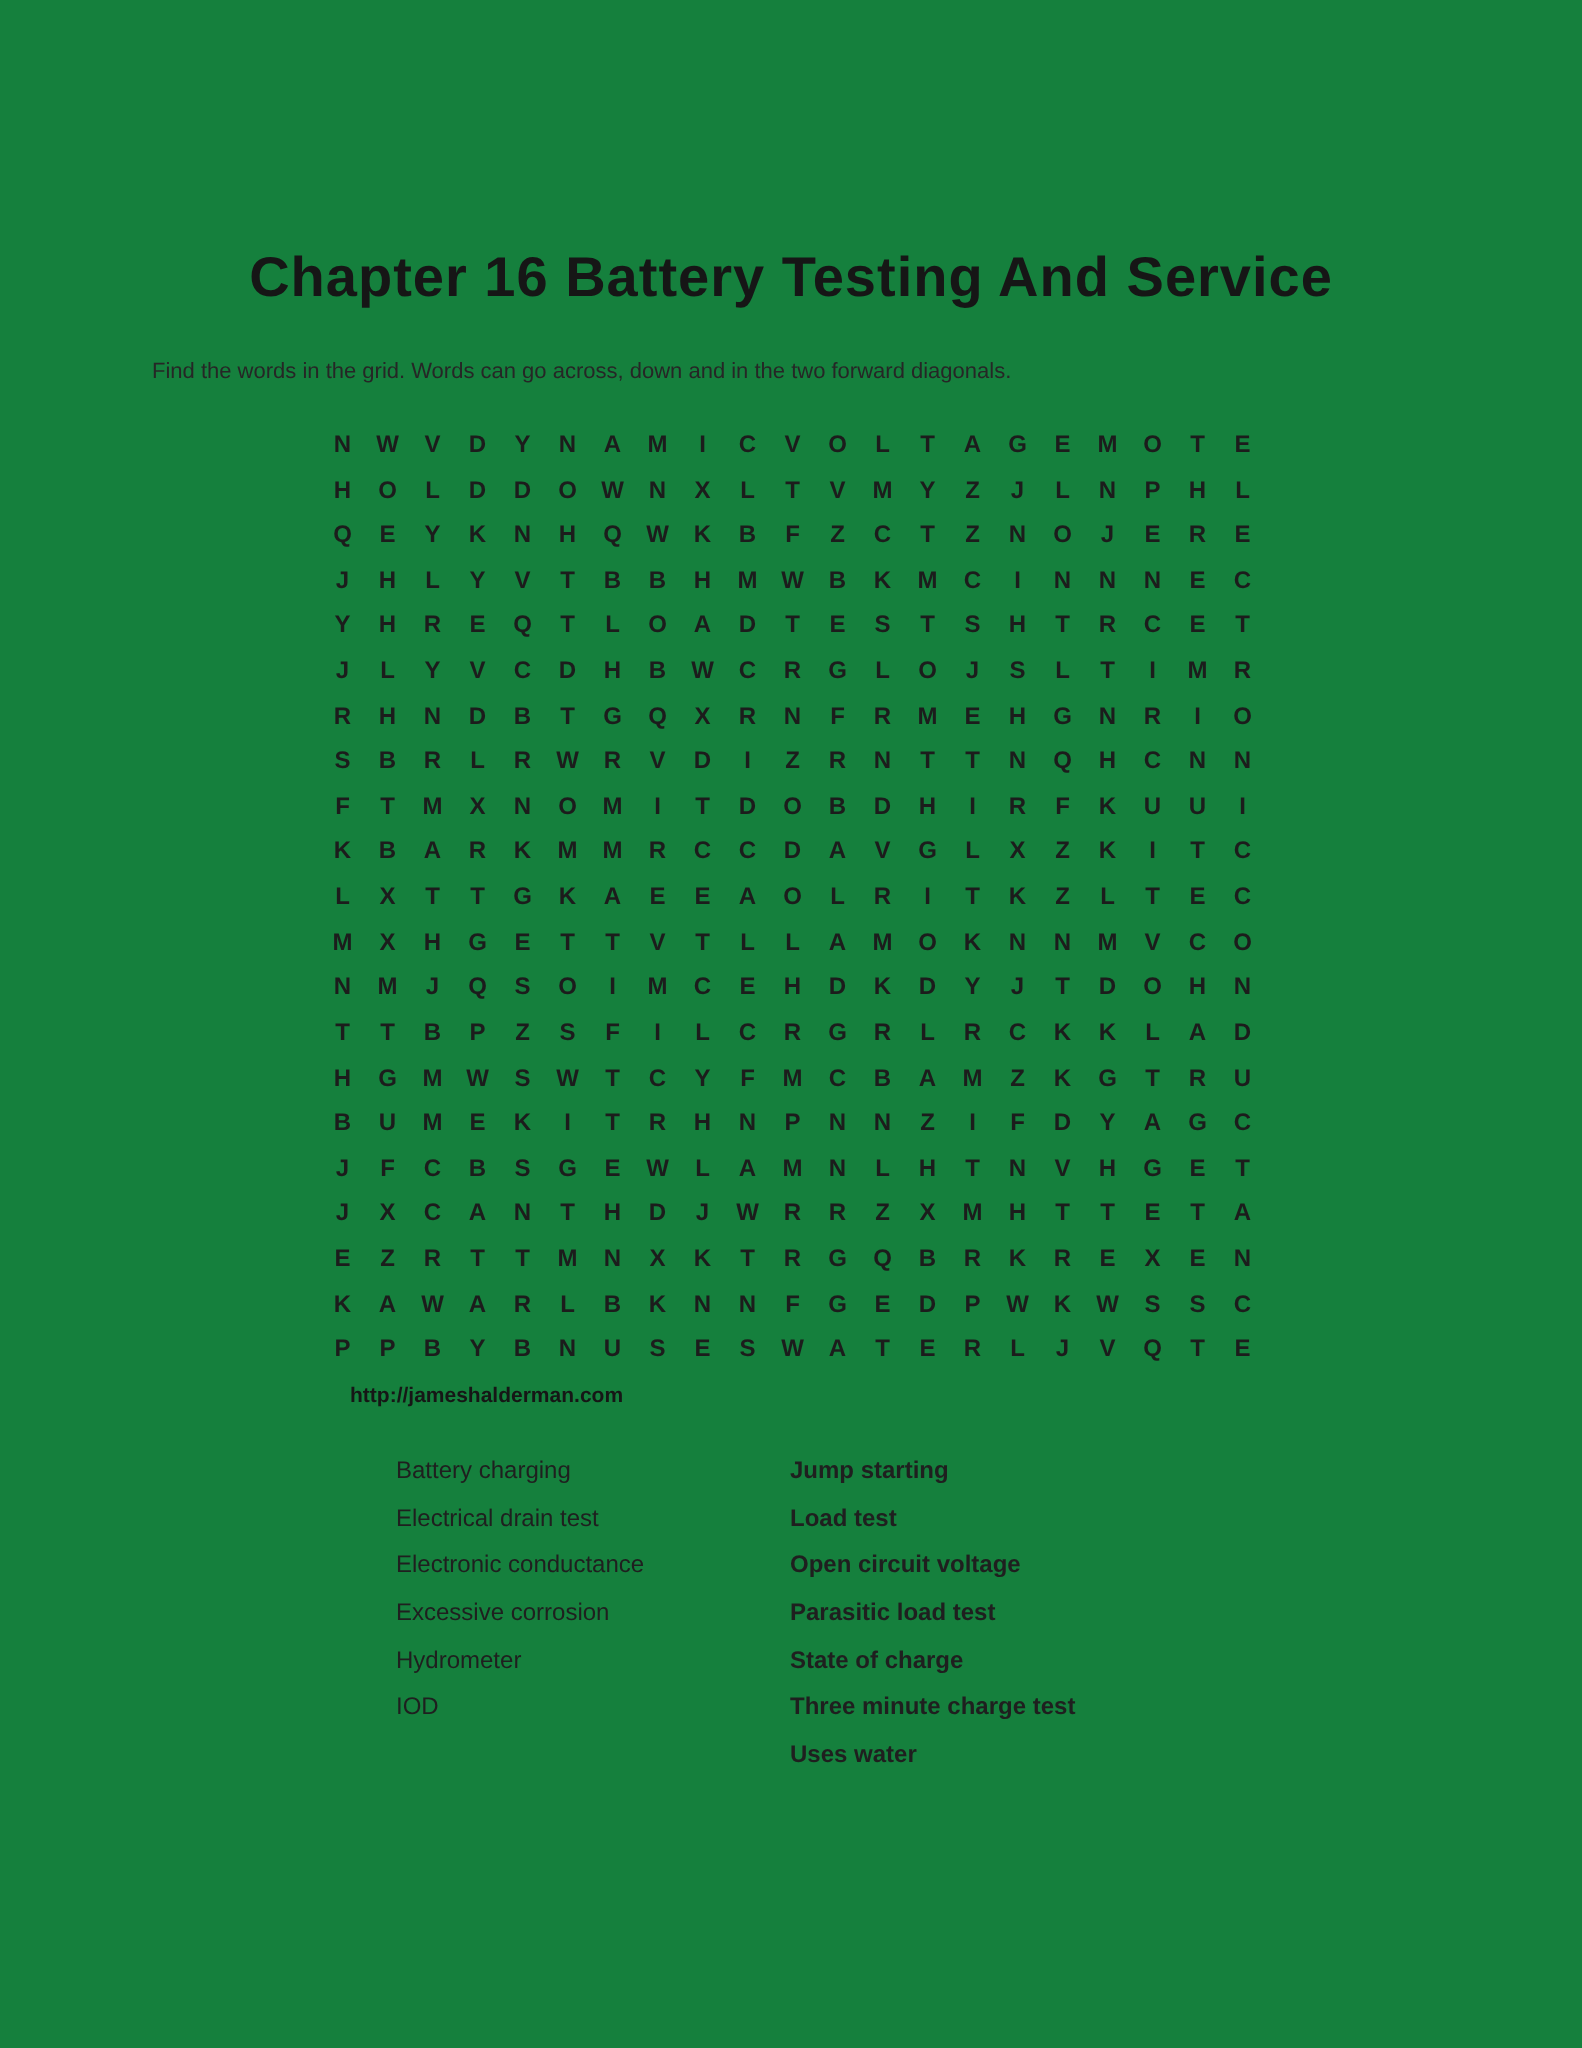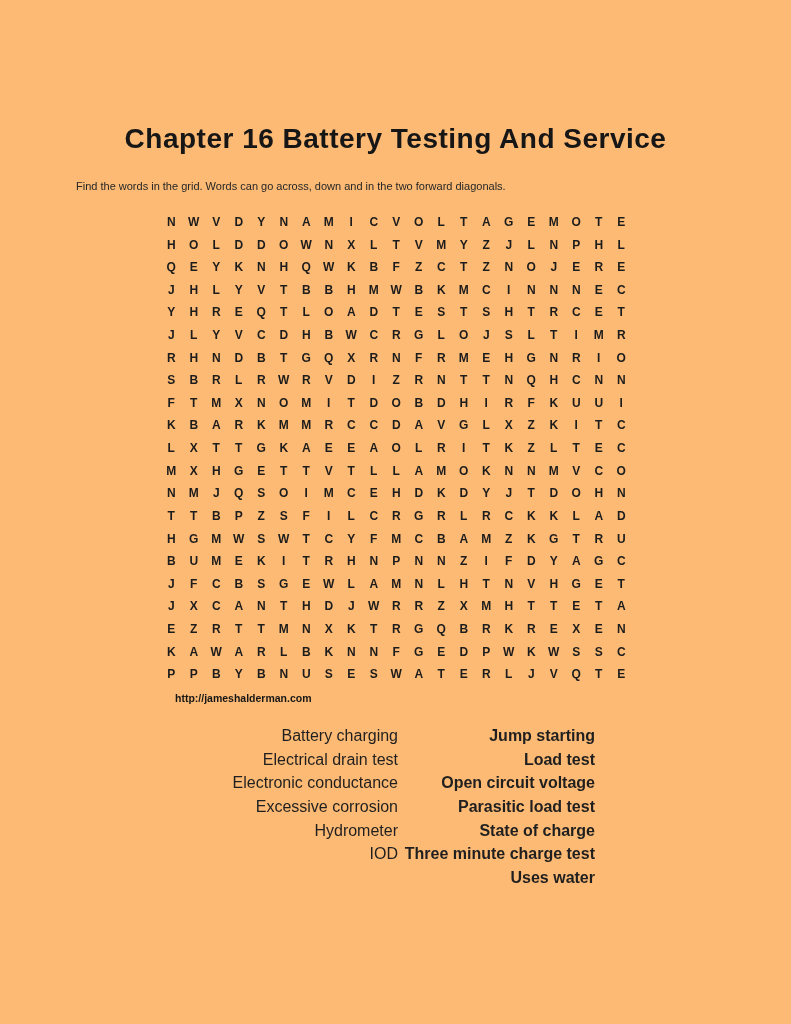--- a/index.html
+++ b/index.html
@@ -4,21 +4,21 @@
 <style>
   html, body {
     margin: 0;
     padding: 0;
     background: #ffffff;
   }
   .page {
     position: relative;
     width: 791px;
     height: 1024px;
-    background: #fdba74;
+    background: #15803d;
     font-family: "Liberation Sans", sans-serif;
     color: #1b1b1b;
     overflow: hidden;
   }
   .title {
     position: absolute;
     top: 104px;
     left: 0;
     width: 100%;
     text-align: center;
@@ -63,22 +63,22 @@
   .word-col {
     position: absolute;
     top: 724px;
     width: 200px;
   }
   .word-col-left  { left: 198px; }
   .word-col-right { left: 395px; font-weight: bold; }
   .word-item {
     height: 23.7px;
     line-height: 23.7px;
-    text-align: right;
-    font-size: 16px;
+    text-align: left;
+    font-size: 12px;
     color: #1f1f1f;
     white-space: nowrap;
   }
 </style>
 </head>
 <body>
 
 <div class="page">
 
   <h1 class="title">Chapter 16 Battery Testing And Service</h1>

